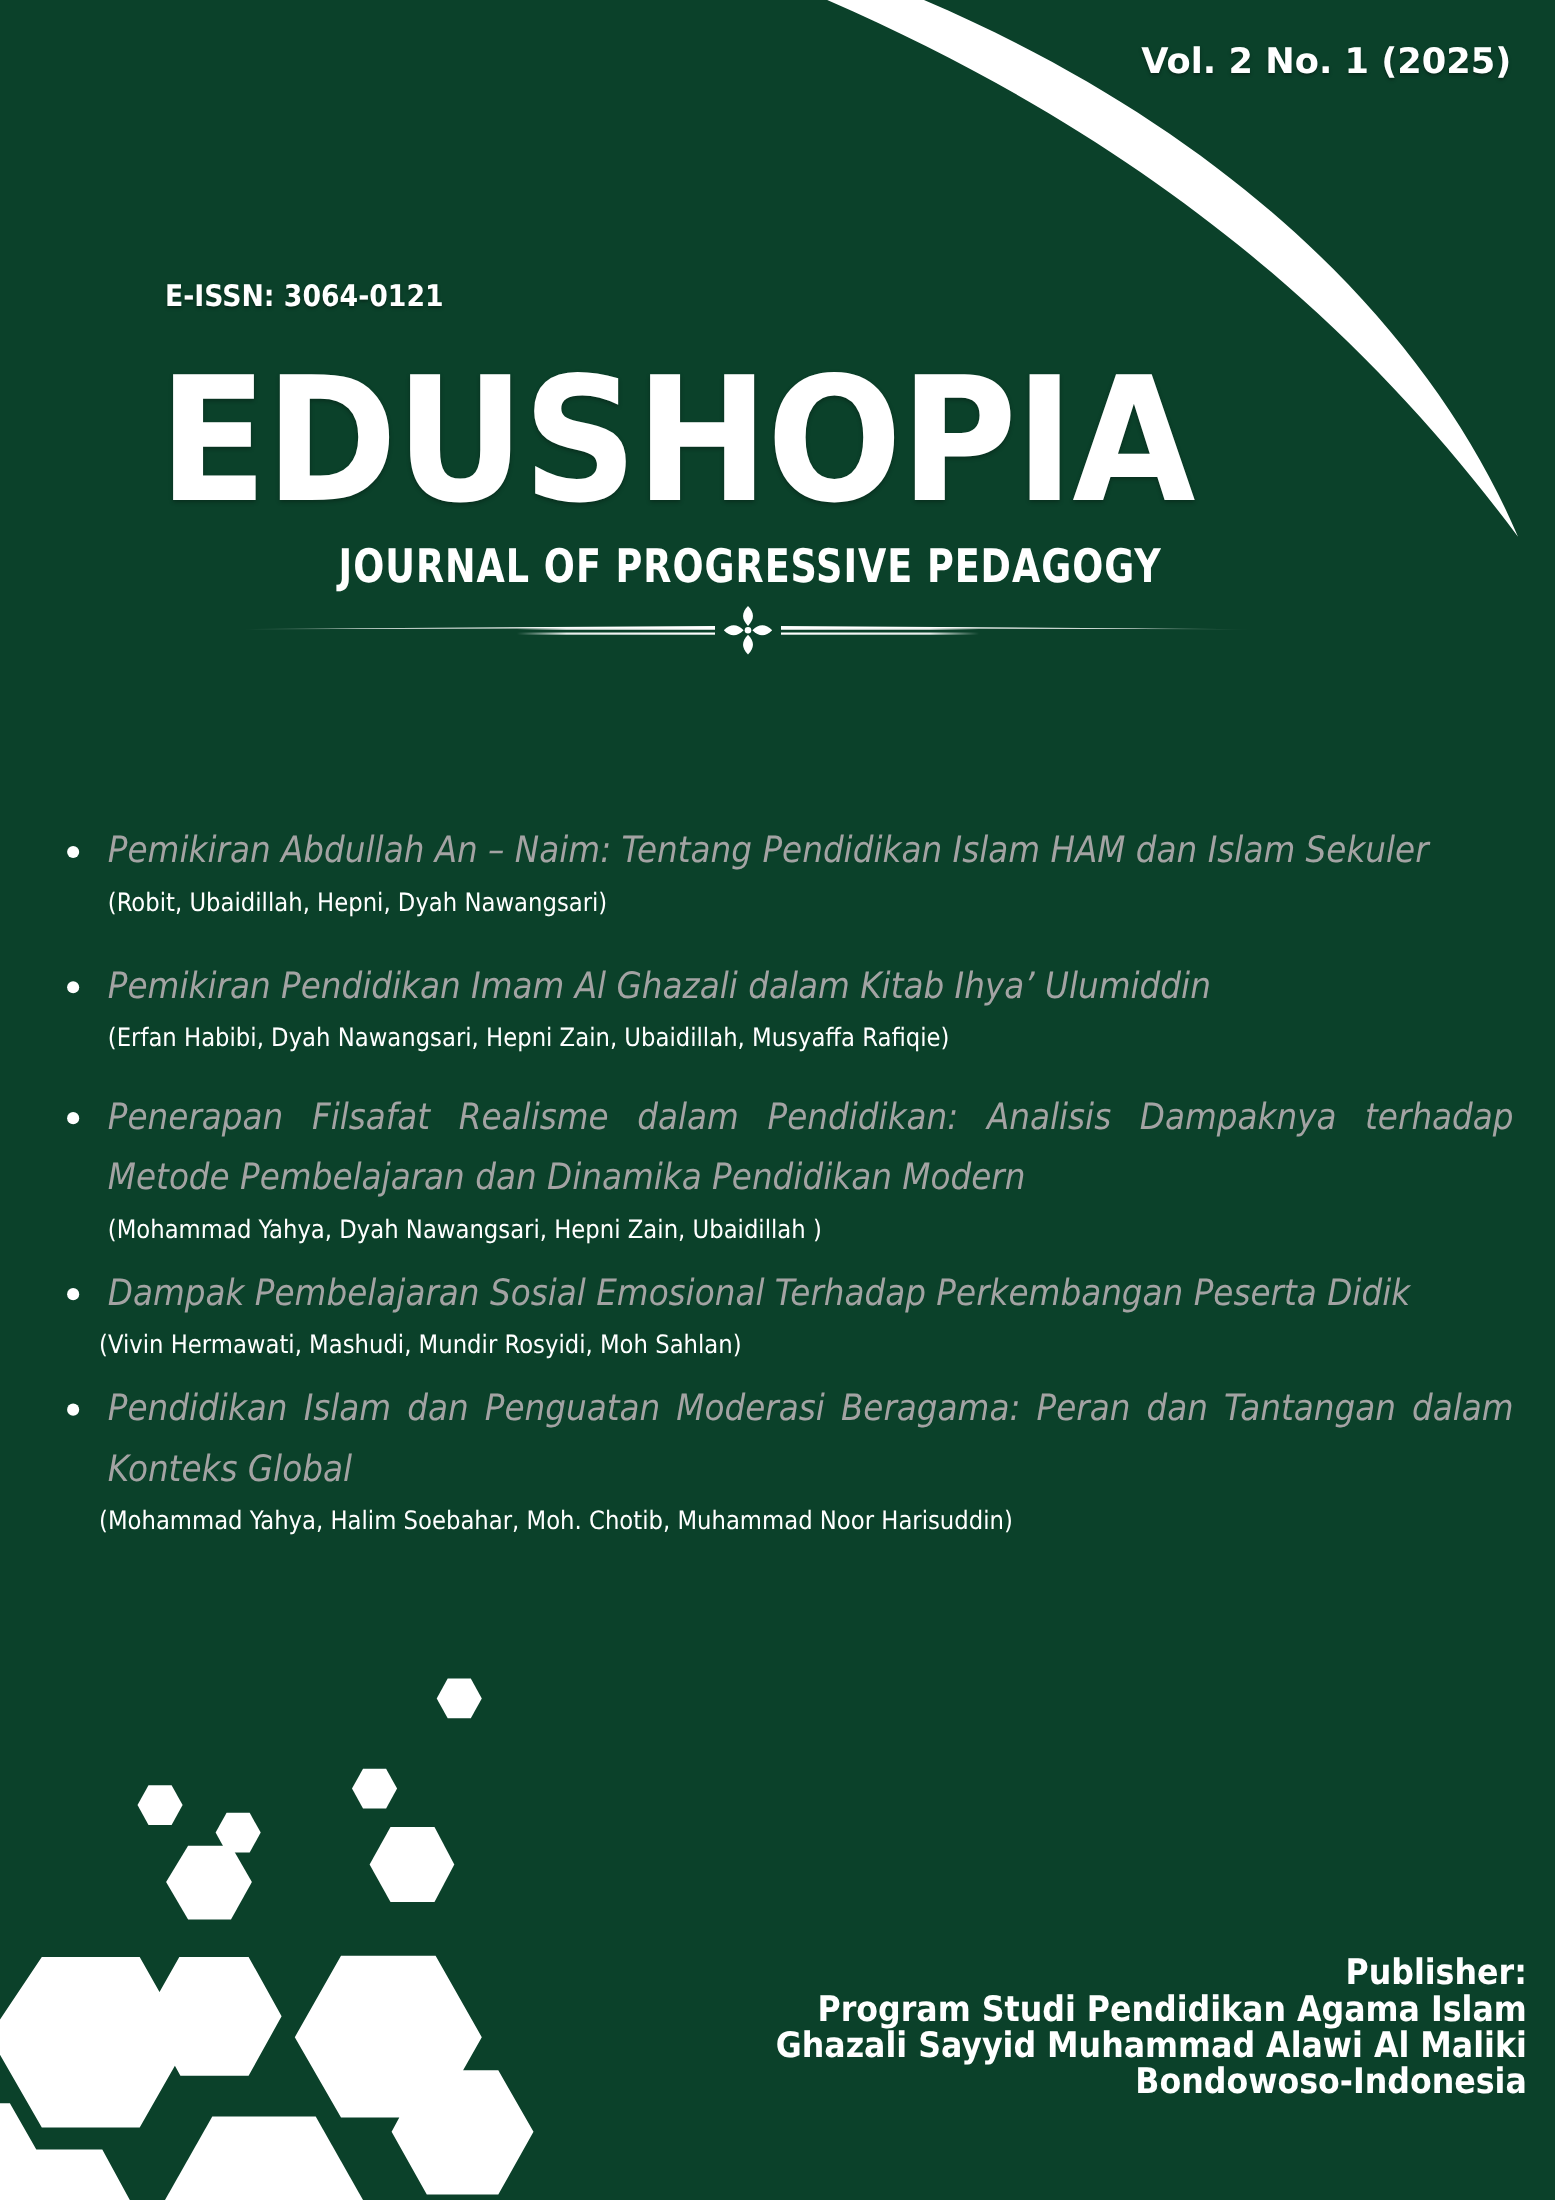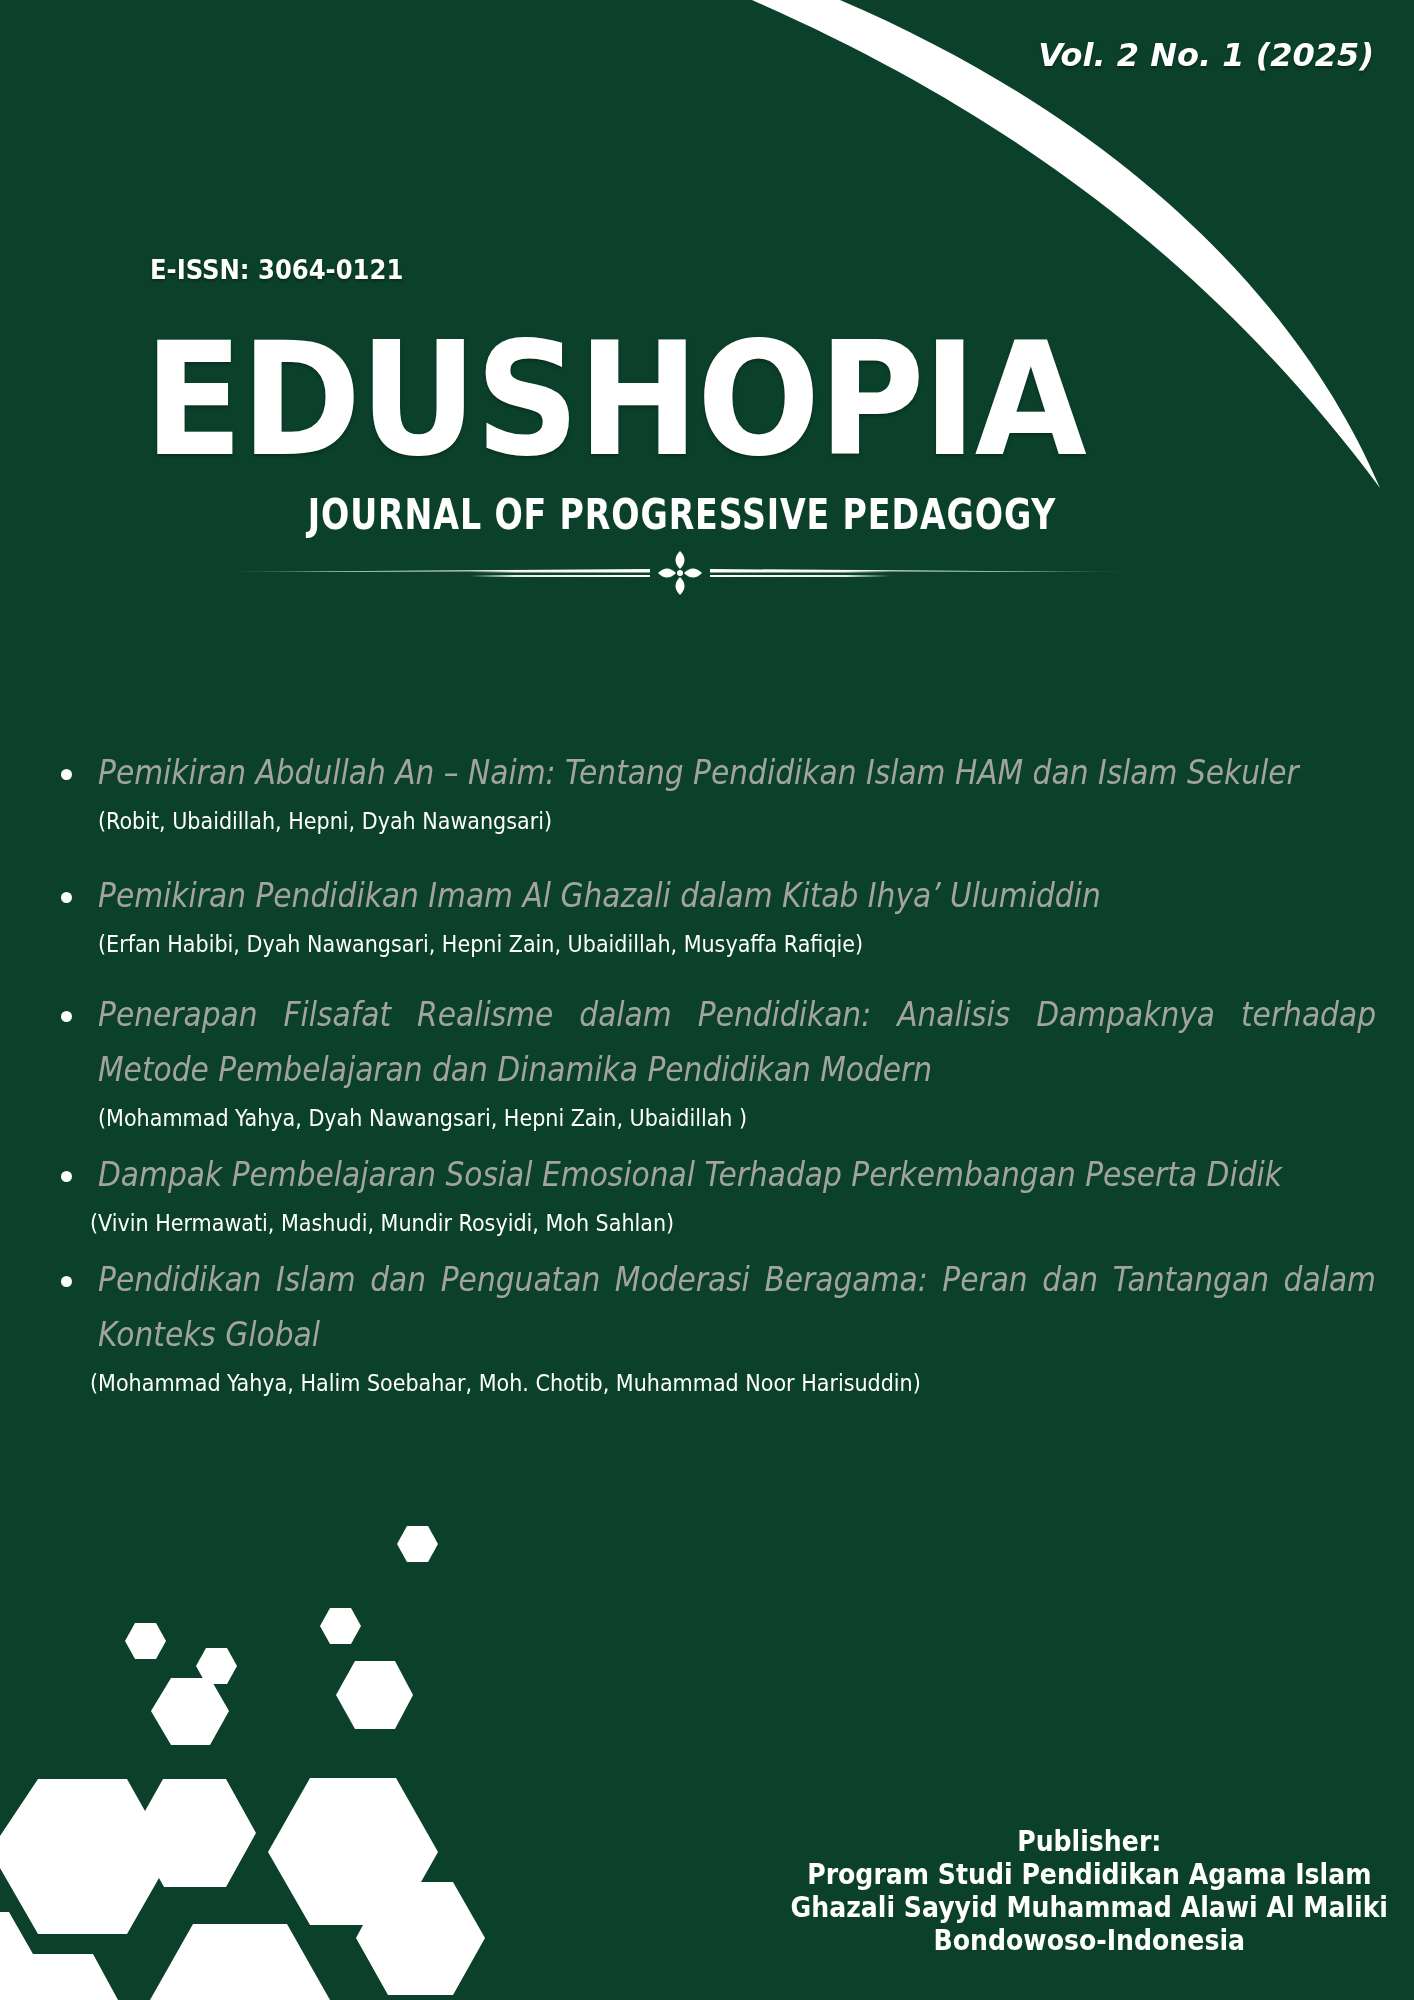--- a/index.html
+++ b/index.html
@@ -12,21 +12,20 @@
   }
   .abs { position: absolute; }
   #crescent { left: 0; top: 0; width: 1414px; height: 520px; }
   #hexes { left: 0; top: 1500px; width: 520px; height: 500px; }
 
   .volume {
     right: 40px; top: 36px;
     font-family: "DejaVu Sans", sans-serif;
     font-weight: bold; font-size: 32px; letter-spacing: 0px;
     text-shadow: 0 2px 3px rgba(0,0,0,0.35);
-    font-style: italic;
   }
   .issn {
     left: 150px; top: 254px;
     font-family: "DejaVu Sans Condensed", "DejaVu Sans", sans-serif;
     font-weight: bold; font-size: 27px; letter-spacing: 0px;
     text-shadow: 0 2px 3px rgba(0,0,0,0.35);
   }
   .title {
     left: 144px; top: 322px; width: 1080px;
     font-family: "DejaVu Sans", sans-serif;
@@ -58,23 +57,23 @@
     font-style: italic; font-size: 33px; line-height: 55px;
     color: #a3a3a3; text-align: justify; text-align-last: left;
   }
   .a-authors {
     display: block;
     font-family: "DejaVu Sans Condensed", "DejaVu Sans", sans-serif;
     font-size: 23px; line-height: 42px; color: #ffffff;
   }
 
   .publisher {
-    right: 26px; top: 1825px; text-align: center;
+    right: 26px; top: 1777px; text-align: right;
     font-family: "DejaVu Sans Condensed", "DejaVu Sans", sans-serif;
-    font-weight: bold; font-size: 28px; line-height: 33px;
+    font-weight: bold; font-size: 32px; line-height: 33px;
   }
   .publisher div { white-space: nowrap; }
 </style>
 </head>
 <body>
 
 <svg id="crescent" class="abs" viewBox="0 0 1414 520" xmlns="http://www.w3.org/2000/svg">
   <path d="M752 0 L840 0 C1120 120 1300 300 1380 488 C1240 300 1050 130 752 0 Z" fill="#ffffff"></path>
 </svg>
 

